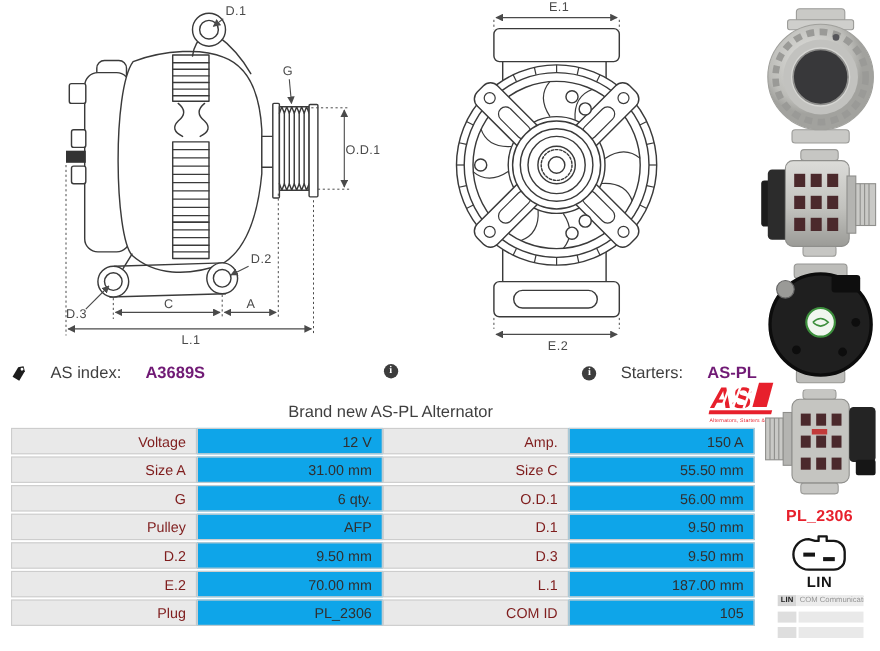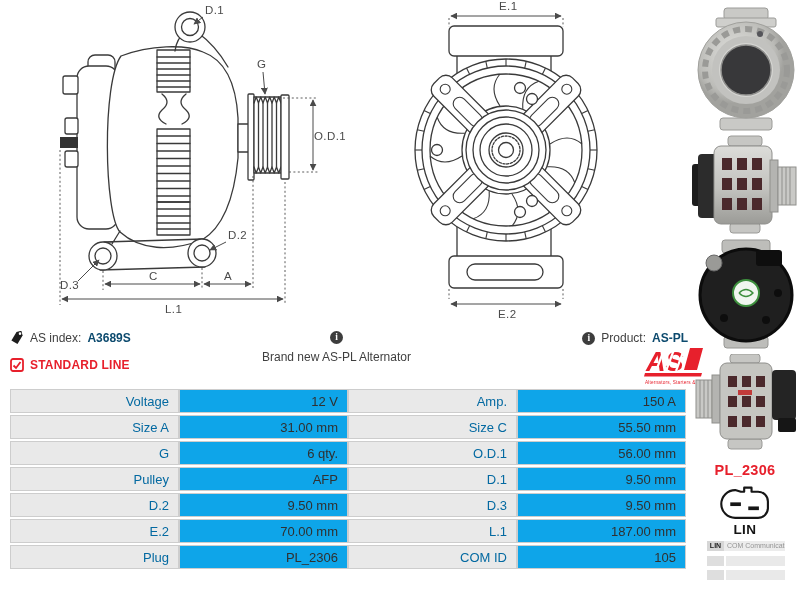--- a/index.html
+++ b/index.html
@@ -9,34 +9,34 @@
   
   .draw{position:absolute;}
   #side-draw{left:0;top:0;}
   #front-draw{left:399px;top:0;}
   .ln{stroke:#3a3a3a;stroke-width:1.3;fill:none;stroke-linejoin:round;stroke-linecap:round;}
   .lnf{stroke:#3a3a3a;stroke-width:1.3;fill:#fff;stroke-linejoin:round;}
   .dim{stroke:#4a4a4a;stroke-width:1;fill:none;}
   .guide{stroke:#4a4a4a;stroke-width:.9;fill:none;stroke-dasharray:2 2.4;}
   .dtxt{font-size:11.5px;fill:#4a4a4a;letter-spacing:.4px;}
   
-  .info-item{position:absolute;display:flex;align-items:center;gap:6px;
-             font-size:12px;color:#3f3f3f;white-space:nowrap;}
-  .info-item b{color:#0c4a6e;text-align:center;}
+  .info-item{position:absolute;display:flex;align-items:center;gap:22px;
+             font-size:15px;color:#3f3f3f;white-space:nowrap;}
+  .info-item b{color:#701a75;text-align:center;}
   .red-bold{color:#e7202c;font-weight:bold;letter-spacing:.2px;}
   .iico{display:inline-flex;width:13px;height:13px;border-radius:50%;background:#3d3d3d;
         color:#fff;align-items:center;justify-content:center;flex:0 0 13px;
         font:bold 9.5px/13px "Liberation Serif",serif;}
   .iico::before{content:"i";}
   
   .spec{position:absolute;left:10px;top:387px;width:676px;border-spacing:0 2px;
         font-size:13px;table-layout:fixed;}
   .spec td{height:22px;padding:0 9px;border:1px solid #cdcdcd;text-align:right;
            white-space:nowrap;overflow:hidden;}
-  .spec td.lab{background:#e9e9e9;color:#0369a1;}
+  .spec td.lab{background:#e9e9e9;color:#7f1d1d;}
   .spec td.val{background:#0ea5e9;color:#303030;}
   
   .photo{position:absolute;}
   .plug-code{position:absolute;left:690px;top:462px;width:110px;text-align:center;
              font-size:14.5px;font-weight:bold;color:#e7202c;letter-spacing:.3px;}
   .plug-icon{position:absolute;left:690px;top:486px;width:110px;text-align:center;}
   .plug-name{position:absolute;left:690px;top:522px;width:110px;text-align:center;
              font-size:13.5px;font-weight:bold;color:#141414;letter-spacing:.5px;}
   .comm{position:absolute;left:707px;top:541px;width:78px;}
   .comm-row{display:flex;height:10px;margin-bottom:4.5px;}
@@ -218,31 +218,24 @@
     <b>A3689S</b>
   </div>
 
   <div class="info-item" style="left:262px;top:331px;flex-direction:column;">
     <span class="iico"></span>
     <span>Brand new AS-PL Alternator</span>
   </div>
 
   <div class="info-item" style="right:112px;top:331px;">
     <span class="iico"></span>
-    <span>Product:</span>
+    <span>Starters:</span>
     <b>AS-PL</b>
   </div>
 
-  <div class="info-item" style="left:10px;top:358px;">
-    <svg width="14" height="14" viewBox="0 0 14 14">
-      <rect x="1" y="1" width="12" height="12" rx="2" fill="none" stroke="#e7202c" stroke-width="1.8"></rect>
-      <polyline points="3.5,7.5 6,10 10.5,4" fill="none" stroke="#e7202c" stroke-width="1.8"></polyline>
-    </svg>
-    <span class="red-bold">STANDARD LINE</span>
-  </div>
 
 
   <div class="logo">
     <svg width="70" height="42" viewBox="0 0 70 42">
       <text x="2" y="27" font-size="27" font-weight="bold" font-style="italic" fill="#e7202c">AS</text>
       <polygon points="46,4 59,4 53,26 40,26" fill="#e7202c"></polygon>
       <g stroke="#fff" stroke-width="2.2">
         <line x1="12" y1="27" x2="21" y2="3"></line>
           <line x1="22" y1="27" x2="31" y2="3"></line>
         <line x1="32" y1="27" x2="41" y2="3"></line>

